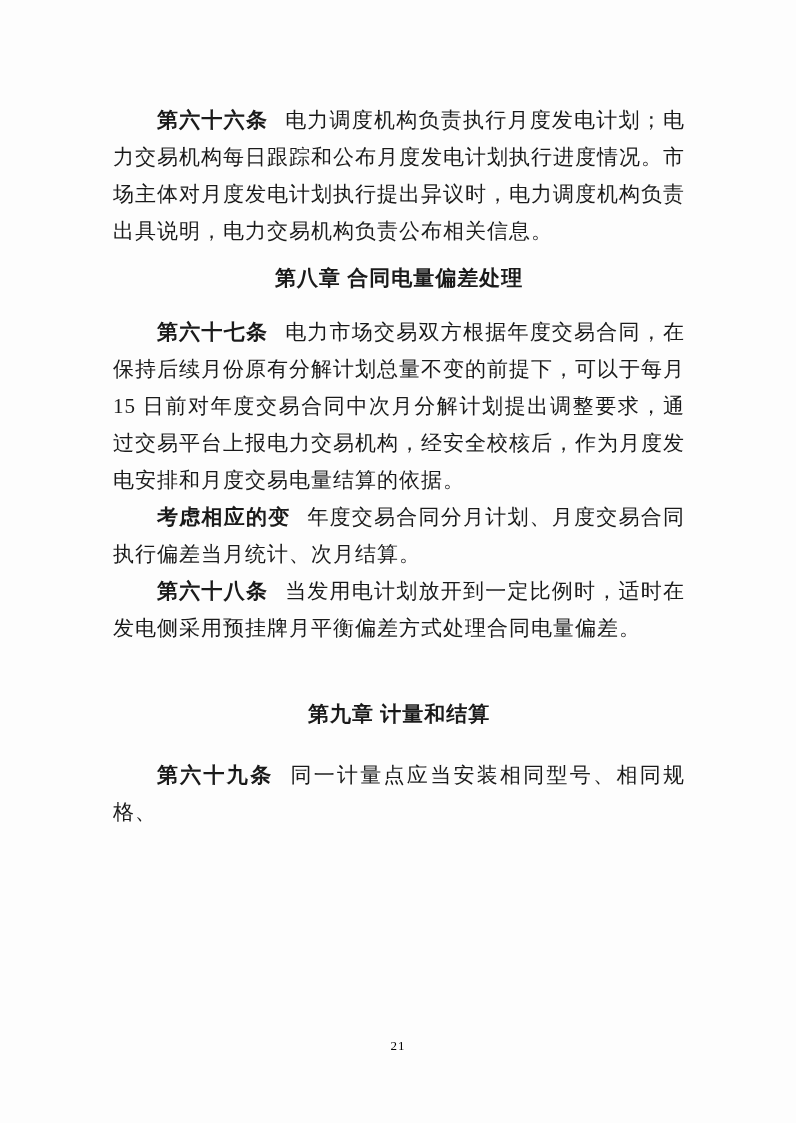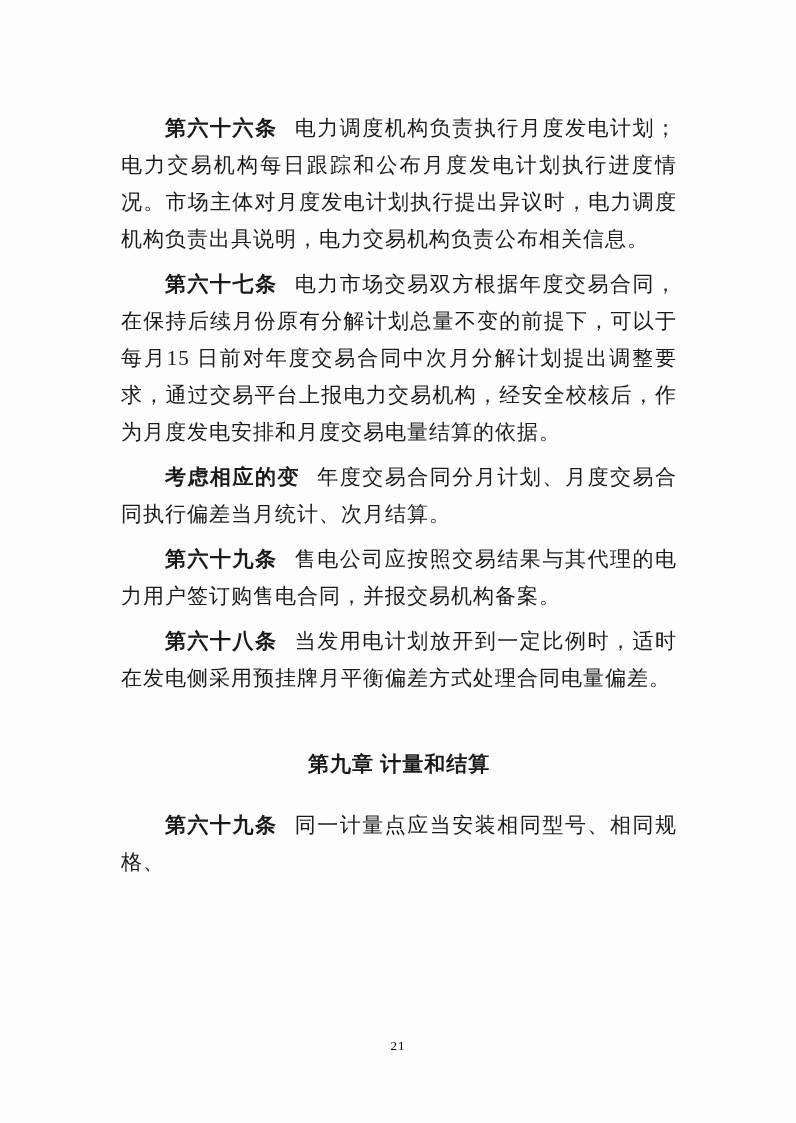--- a/index.html
+++ b/index.html
@@ -21,21 +21,21 @@
     top: 102px;
     width: 572px;
   }
 
   .article {
     font-size: 21px;
     line-height: 37px;
     letter-spacing: 1px;
     text-align: justify;
     text-indent: 44px;
-    margin: 8px;
+    margin: 0;
   }
 
   .article .num {
     font-weight: 700;
     margin-right: 17px;
   }
 
   .chapter {
     font-size: 21px;
     font-weight: 700;
@@ -65,26 +65,26 @@
   }
 </style>
 </head>
 <body>
 
 <div class="page">
   <main class="content">
 
     <p class="article"><b class="num">第六十六条</b><span>电力调度机构负责执行月度发电计划；电力交易机构每日跟踪和公布月度发电计划执行进度情况。市场主体对月度发电计划执行提出异议时，电力调度机构负责出具说明，电力交易机构负责公布相关信息。</span></p>
 
+    <h2 class="chapter">第八章 合同电量偏差处理</h2>
 
     <p class="article"><b class="num">第六十七条</b><span>电力市场交易双方根据年度交易合同，在保持后续月份原有分解计划总量不变的前提下，可以于每月15 日前对年度交易合同中次月分解计划提出调整要求，通过交易平台上报电力交易机构，经安全校核后，作为月度发电安排和月度交易电量结算的依据。</span></p>
 
     <p class="article"><b class="num">考虑相应的变</b><span>年度交易合同分月计划、月度交易合同执行偏差当月统计、次月结算。</span></p>
 
-    <p class="article"><b class="num">第六十九条</b><span>售电公司应按照交易结果与其代理的电力用户签订购售电合同，并报交易机构备案。</span></p>
 
     <p class="article"><b class="num">第六十八条</b><span>当发用电计划放开到一定比例时，适时在发电侧采用预挂牌月平衡偏差方式处理合同电量偏差。</span></p>
 
     <h2 class="chapter chapter--far">第九章 计量和结算</h2>
 
 
     <p class="article"><b class="num">第六十九条</b><span>同一计量点应当安装相同型号、相同规格、</span></p>
 
   </main>
 

